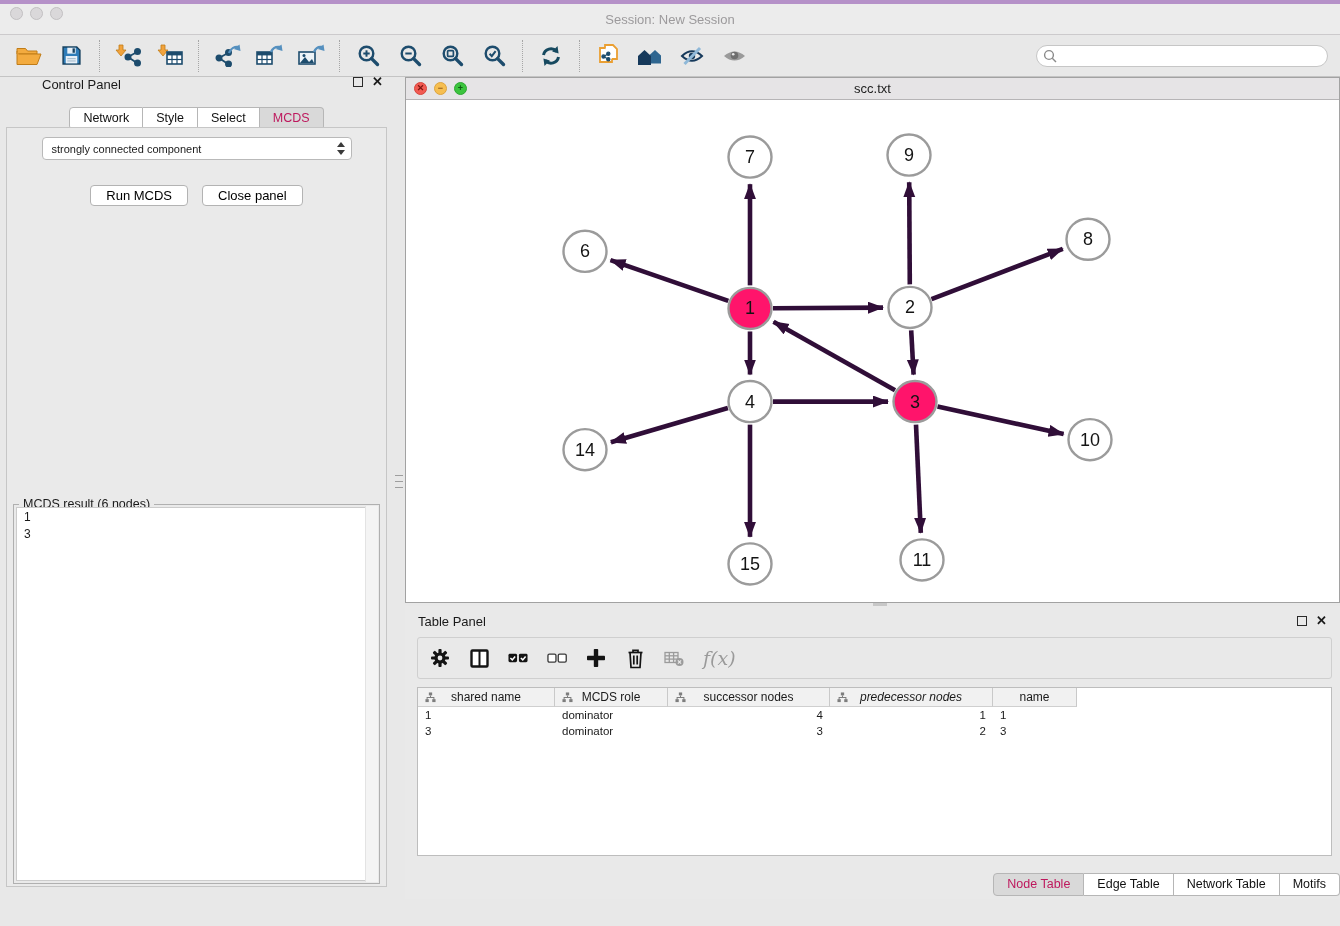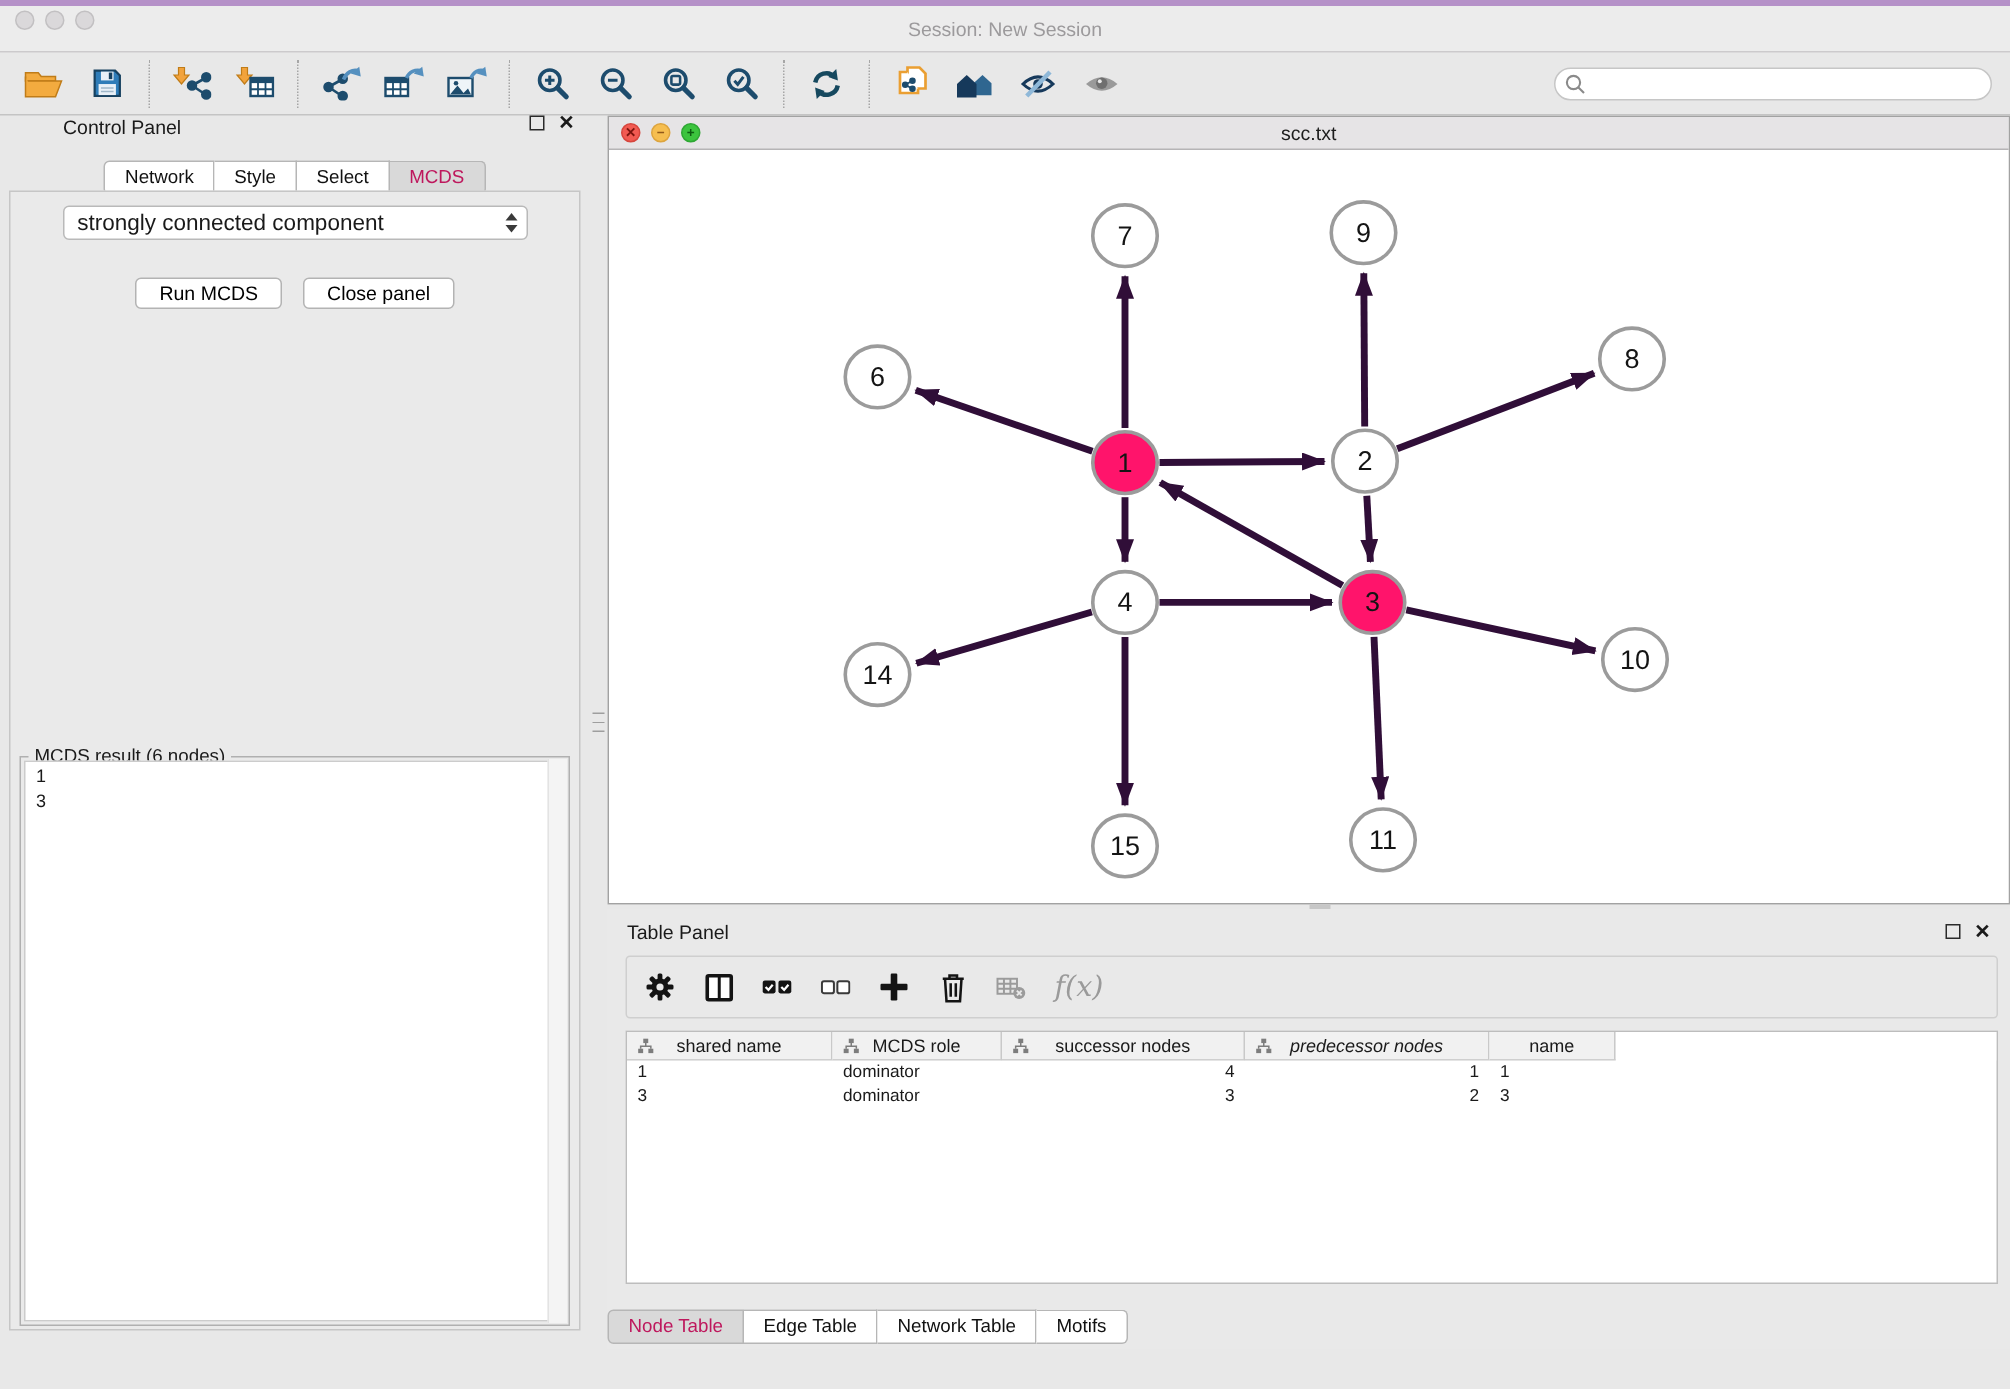--- a/index.html
+++ b/index.html
@@ -31,21 +31,21 @@
 .panel-header-btns { margin-left:auto; display:flex; align-items:center; gap:9px; }
 .float-icon { width:10px; height:10px; border:1.6px solid #2a2a2a; display:inline-block; }
 .close-icon { font-size:13px; font-weight:bold; color:#1a1a1a; line-height:10px; }
 .tabs-row { display:flex; justify-content:center; }
 .tab { font-size:12.5px; padding:3px 13px 4px; background:#fff; border:1px solid #b6b6b6; border-left:none; color:#111; }
 .tab:first-child { border-left:1px solid #b6b6b6; border-radius:4px 0 0 4px; }
 .tab:last-child { border-radius:0 4px 4px 0; }
 .tab.selected { background:#d9d9d9; color:#be185d; }
 .cp-body { position:absolute; top:50px; left:6px; right:6px; bottom:12px; border:1px solid #c6c6c6; background:#eaeaea; }
 .opt-label { text-align:center; margin-top:24px; font-size:13px; }
-.select-box { margin:9px auto 0; width:310px; height:23px; border:1px solid #b9b9b9; border-radius:4px; background:#fff; display:flex; align-items:center; padding:0 20px 0 9px; font-size:15px; position:relative; }
+.select-box { margin:9px auto 0; width:310px; height:23px; border:1px solid #b9b9b9; border-radius:4px; background:#fff; display:flex; align-items:center; padding:0 20px 0 9px; font-size:11px; position:relative; }
 .stepper { position:absolute; right:6px; top:4px; display:flex; flex-direction:column; gap:3px; }
 .stepper .up { width:0; height:0; border-left:4px solid transparent; border-right:4px solid transparent; border-bottom:5px solid #3a3a3a; }
 .stepper .down { width:0; height:0; border-left:4px solid transparent; border-right:4px solid transparent; border-top:5px solid #3a3a3a; }
 .btn-row { display:flex; justify-content:center; gap:14px; margin-top:25px; }
 .btn { height:21px; padding:0 15px; background:#fff; border:1px solid #b3b3b3; border-radius:4px; font-size:13px; line-height:19px; font-family:inherit; }
 .result-fieldset { position:absolute; top:376px; left:6px; right:6px; bottom:2px; border:1px solid #b0b0b0; }
 .result-legend { position:absolute; top:-8px; left:5px; background:#eaeaea; padding:0 4px; font-size:12.5px; }
 .result-box { position:absolute; inset:2px; background:#fff; border:1px solid #ccc; font-size:12px; line-height:17px; padding:1px 0 0 7px; }
 .scroll-track { position:absolute; top:1px; right:1px; bottom:1px; width:13px; background:#f4f4f4; border-left:1px solid #e3e3e3; }
 
@@ -73,21 +73,21 @@
 .tp-toolbar { margin:1px 8px 0 12px; height:42px; border:1px solid #cfcfcf; border-radius:3px; display:flex; align-items:center; column-gap:19px; padding:0 12px; }
 .tp-tool { width:20px; height:20px; display:flex; align-items:center; justify-content:center; }
 .fx-label { font-family:"DejaVu Serif", serif; font-style:italic; color:#9a9a9a; font-size:19px; }
 .tp-table { margin:8px 8px 0 12px; background:#fff; border:1px solid #bdbdbd; height:169px; overflow:hidden; }
 .thead { display:flex; height:19px; }
 .th { position:relative; display:flex; align-items:center; justify-content:center; font-size:12px; background:#f1f1f1; border-right:1px solid #c9c9c9; border-bottom:1px solid #cfcfcf; flex:none; }
 .th .tree { position:absolute; left:7px; top:4px; }
 .thead-filler { flex:1; background:#fff; }
 .tr { display:flex; height:16px; align-items:center; font-size:11.5px; }
 .td { padding:0 7px; flex:none; overflow:hidden; white-space:nowrap; }
-.tp-tabs { position:absolute; bottom:3px; left:0; right:0; display:flex; justify-content:flex-start; }
+.tp-tabs { position:absolute; bottom:3px; left:0; right:0; display:flex; justify-content:flex-end; }
 
 
 .statusbar { height:38px; border-top:1px solid #bfbfbf; background:#e8e8e8; display:flex; align-items:center; padding:0 8px 0 12px; }
 .status-btn { height:24px; background:#fdfdfd; border:1px solid #b9b9b9; border-radius:3px; display:flex; align-items:center; justify-content:center; }
 .list-btn { width:28px; }
 .memory-btn { margin-left:auto; padding:0 10px; gap:6px; font-size:12.5px; }
 .mem-dot { width:11px; height:11px; border-radius:50%; background:#22a127; }
 </style>
 </head>
 <body>

